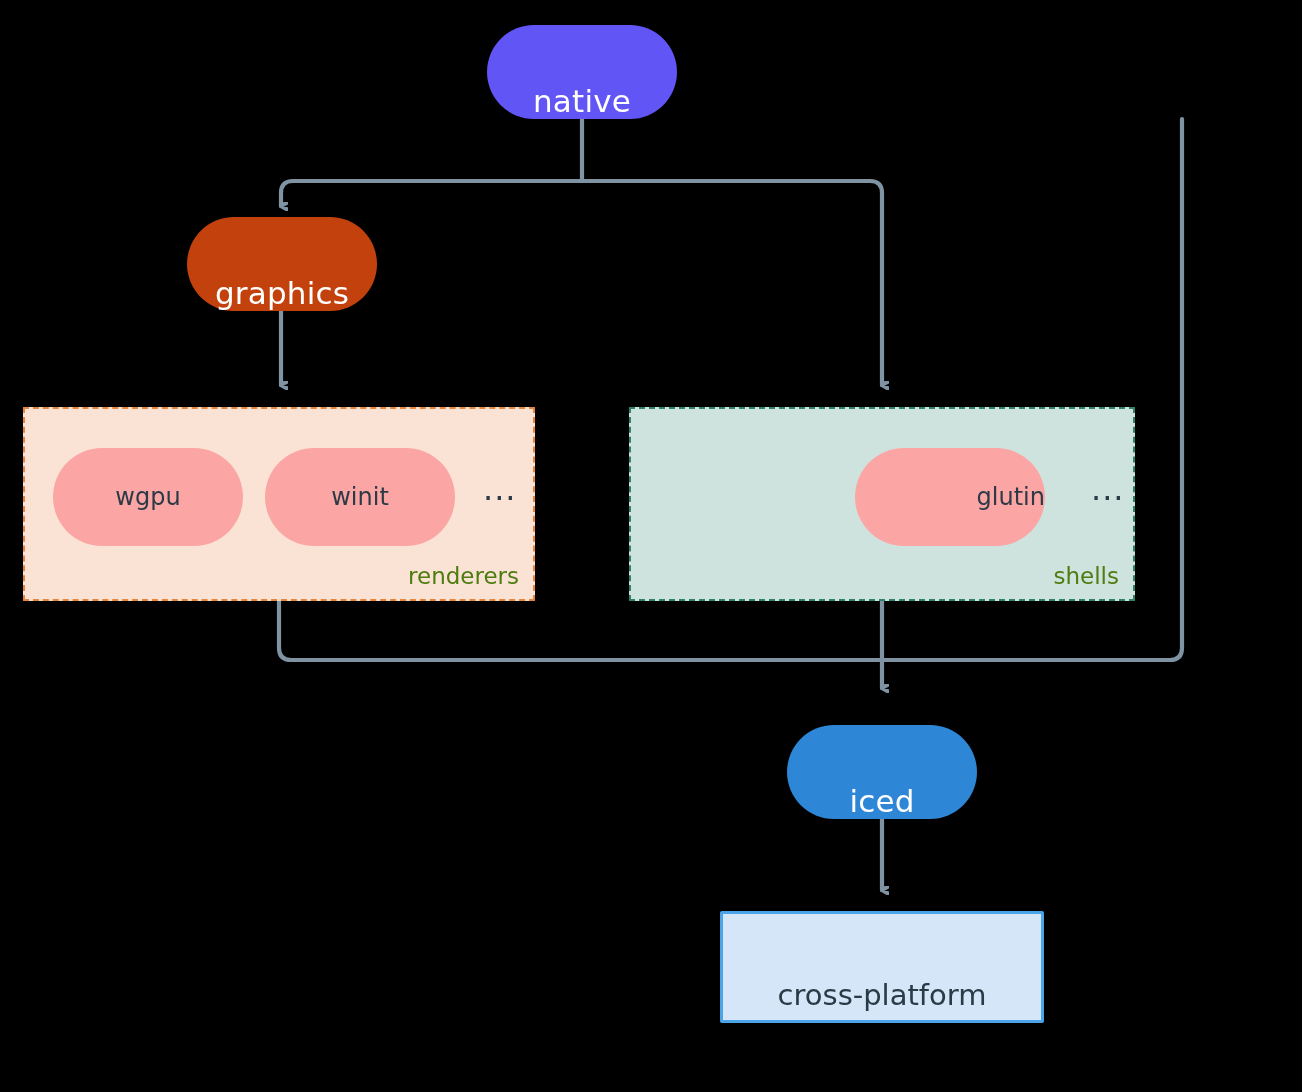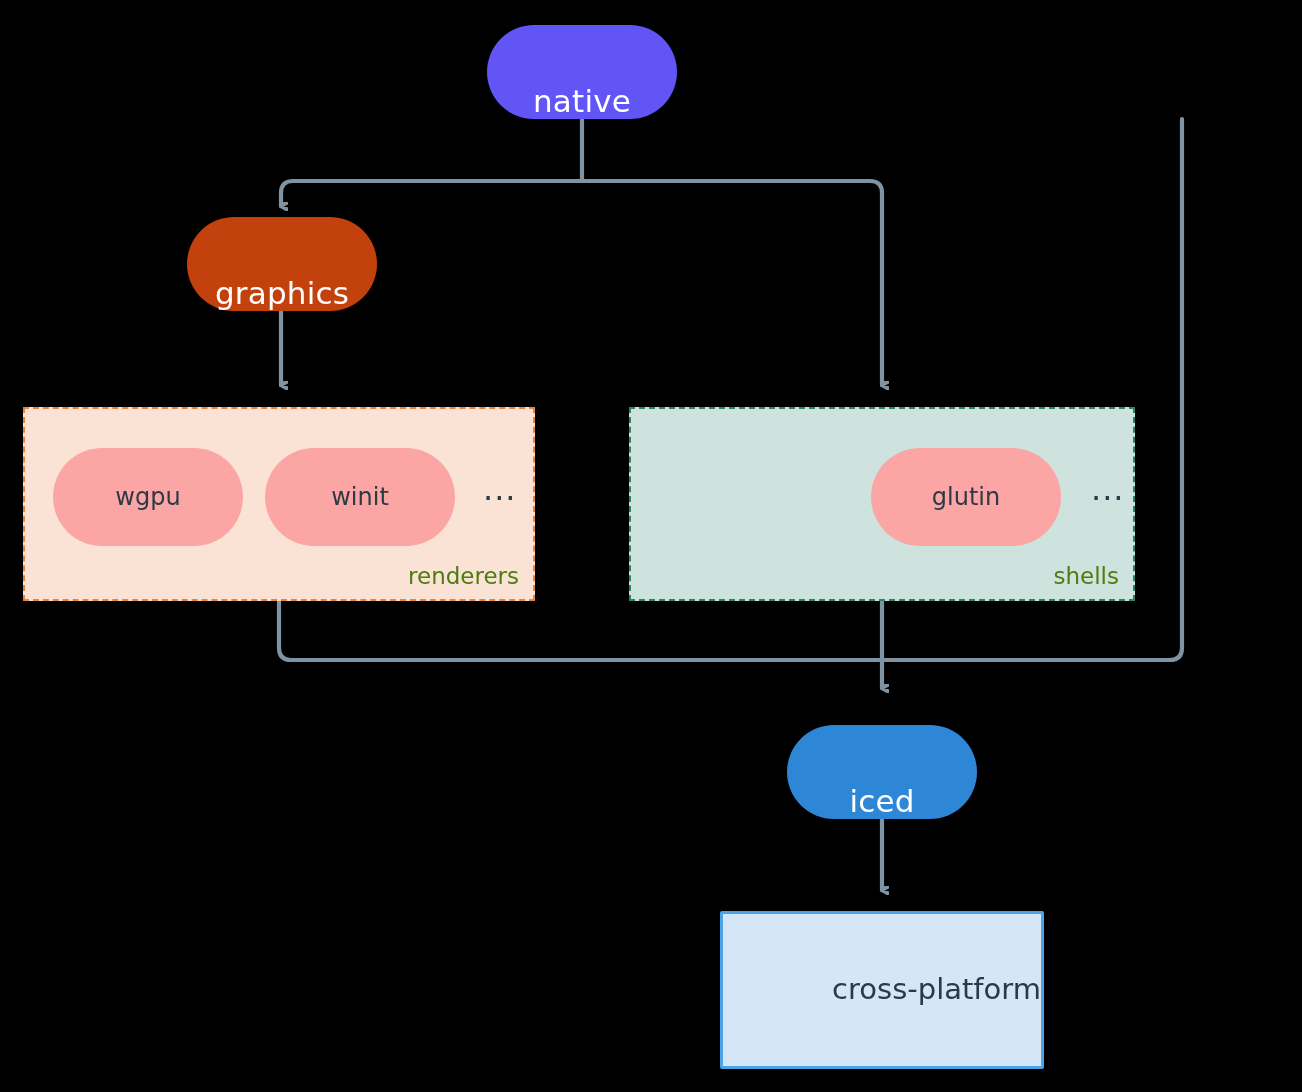--- a/index.html
+++ b/index.html
@@ -105,30 +105,29 @@
     border-radius: 999px;
     color: #2b3a45;
     font-size: 24px;
     white-space: nowrap;
     margin-top: 16px;
   }
   #child-wgpu  { left: 28px;  top: 23px; width: 190px; height: 98px; }
   #child-glow  { left: 240px; top: 23px; width: 190px; height: 98px; }
   #ellipsis-renderers { left: 458px; top: 64px; }
   #child-winit  { left: 25px;  top: 23px; width: 190px; height: 98px; }
-  #child-glutin { left: 240px; top: 23px; width: 190px; height: 98px; }
+  #child-glutin { left: 224px; top: 23px; width: 190px; height: 98px; justify-content: flex-end; }
   #ellipsis-shells { left: 460px; top: 64px; }
   
   #node-application {
     left: 720px; top: 911px;
-    width: 324px; height: 158px;
+    width: 324px; height: 112px;
     background: #d4e6f7;
     border: 3px solid #4ba3e8;
     border-radius: 2px;
-    flex-direction: column;
     color: #2b3a45;
     font-size: 29px;
     line-height: 1.65;
   }
   #node-application .app-line { display: block; }
 </style>
 </head>
 <body>
 
 <div id="diagram-root">

